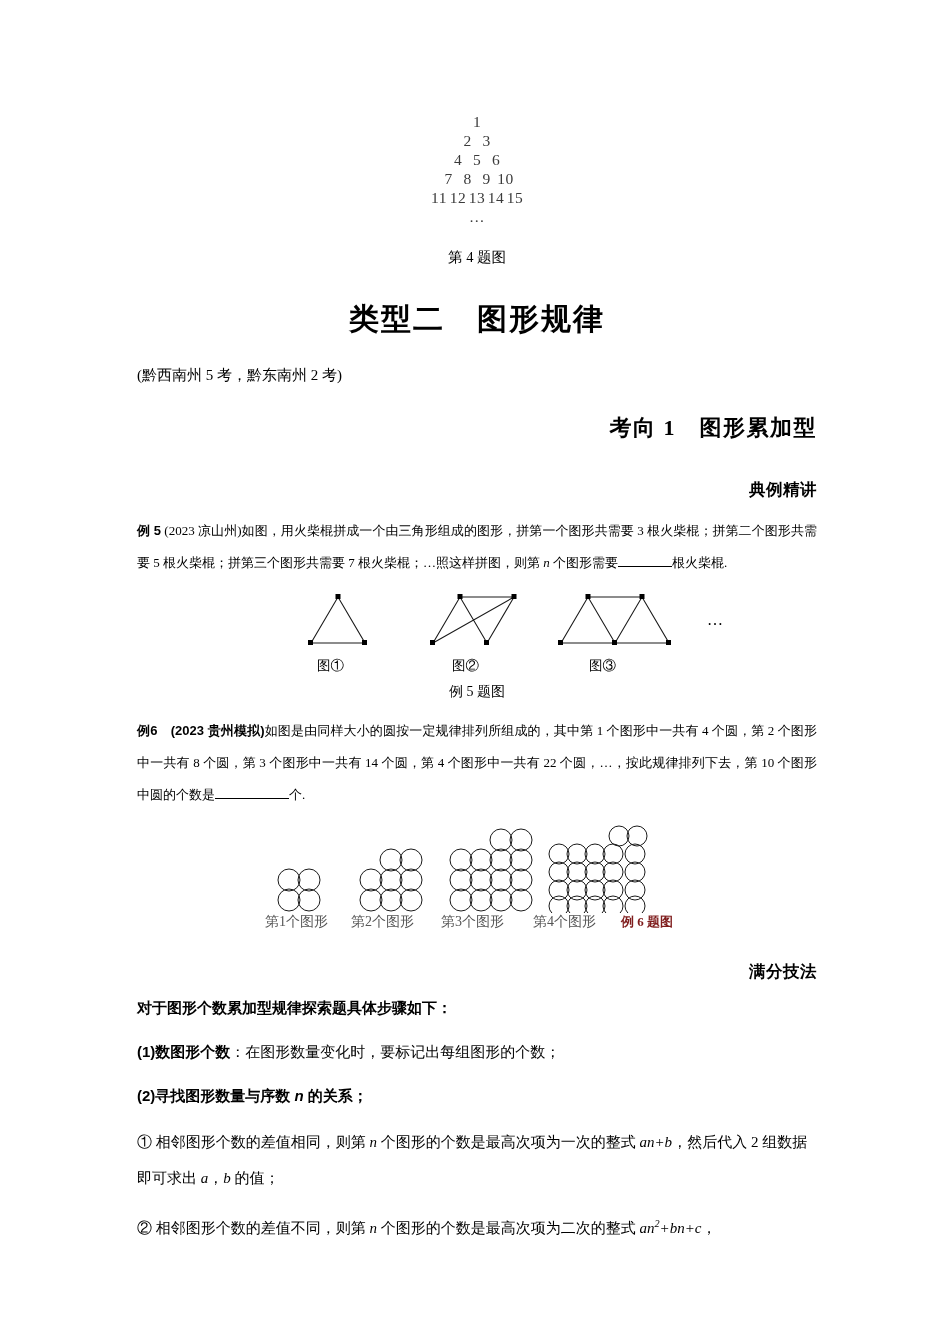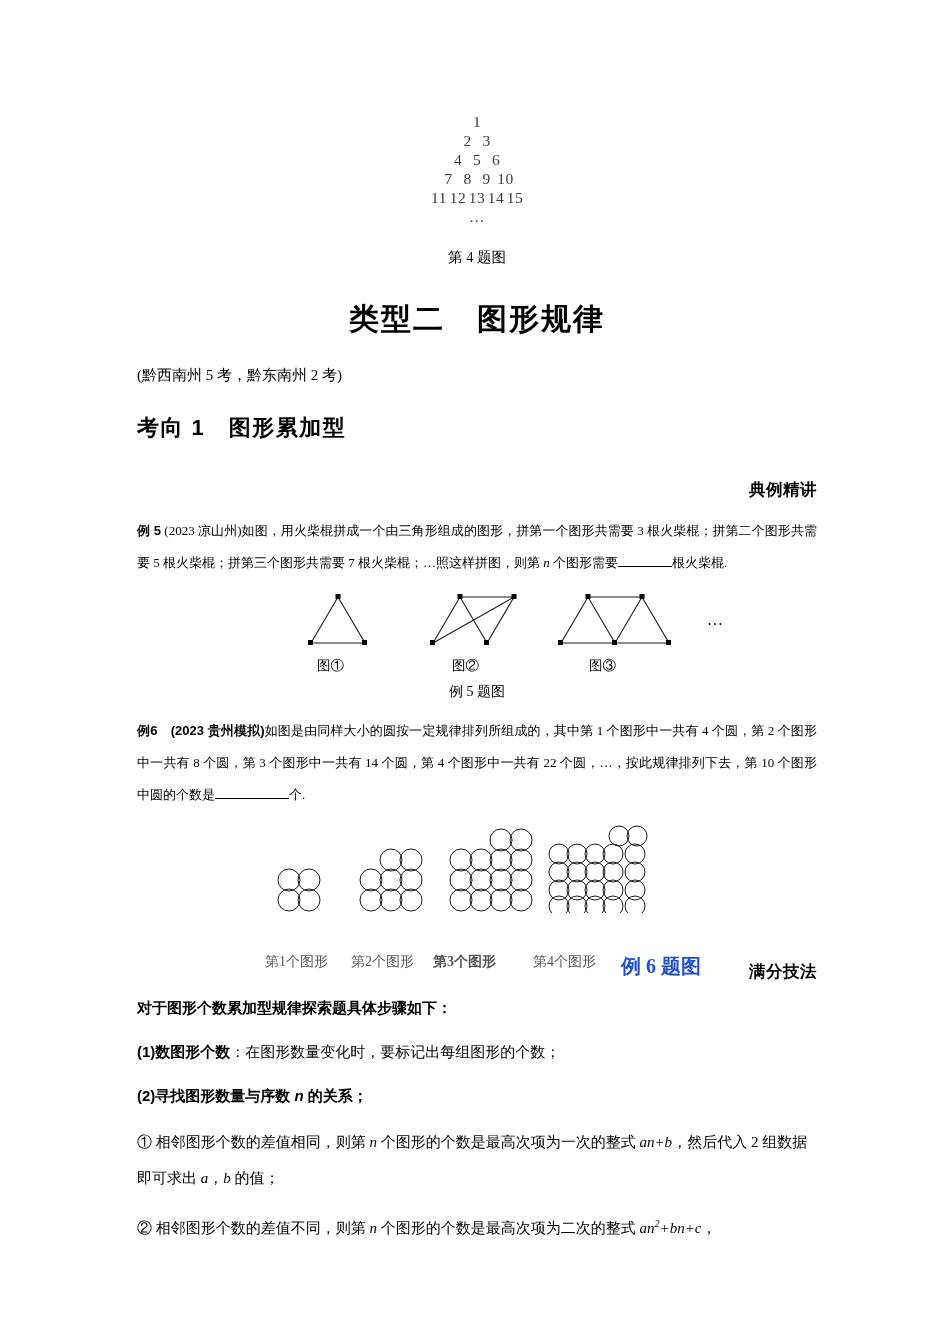--- a/index.html
+++ b/index.html
@@ -56,24 +56,24 @@
     text-align: center;
     margin: 32px 0 0 0;
     letter-spacing: 2px;
   }
   .exam-note {
     font-size: 15px;
     margin-top: 26px;
     font-family: "Liberation Serif", serif;
   }
   h2.kaoxiang {
-    font-family: Liberation Sans, sans-serif;
+    font-family: Liberation Serif, serif;
     font-weight: bold;
     font-size: 22px;
-    text-align: left;
+    text-align: right;
     margin: 28px 0 0 0;
     letter-spacing: 1.5px;
   }
   h3.section-h {
     font-family: Liberation Mono, monospace;
     font-weight: bold;
     font-size: 16.5px;
     margin: 36px 0 0 0;
     letter-spacing: 0.5px;
     text-align: right;
@@ -121,22 +121,22 @@
     margin-top: 14px;
   }
   .circ-figure svg { position: absolute; bottom: 0; }
   .circ-labels {
     position: relative;
     height: 24px;
     font-size: 14px;
     font-family: "Liberation Serif", serif;
     color: #555;
   }
-  .circ-labels span { position: absolute; white-space: nowrap; margin-top: 40px; }
-  .circ-labels .ex6cap { color: #1d4ed8; font-weight: bold; font-size: 20px; }
+  .circ-labels span { position: absolute; white-space: nowrap; }
+  .circ-labels .ex6cap { color: #7f1d1d; font-weight: bold; font-size: 13px; }
 
   
   p.skill {
     font-size: 15px;
     line-height: 31px;
     margin: 12px 0 0 0;
     font-family: "Liberation Serif", serif;
   }
   p.skill.first { margin-top: 10px; }
 </style>
@@ -282,21 +282,21 @@
             <circle cx="48" cy="81" r="10"></circle>
             <circle cx="66" cy="81" r="10"></circle>
             <circle cx="88" cy="81" r="10"></circle>
       </g>
     </svg>
   </div>
 
   <div class="circ-labels">
     <span style="left:128px;">第1个图形</span>
     <span style="left:214px;">第2个图形</span>
-    <span style="left:296px;font-weight:bold;">第3个图形</span>
+    <span style="left:304px;">第3个图形</span>
     <span style="left:396px;">第4个图形</span>
     <span class="ex6cap" style="left:484px;">例 6 题图</span>
   </div>
 
   <h3 class="section-h" style="margin-top:24px;">满分技法</h3>
   <p class="skill first bold">对于图形个数累加型规律探索题具体步骤如下：</p>
 
   <p class="skill"><span class="bold">(1)数图形个数</span><span>：在图形数量变化时，要标记出每组图形的个数；</span></p>
 
   <p class="skill"><span class="bold">(2)寻找图形数量与序数 </span><span class="bold ital">n</span><span class="bold"> 的关系；</span></p>

